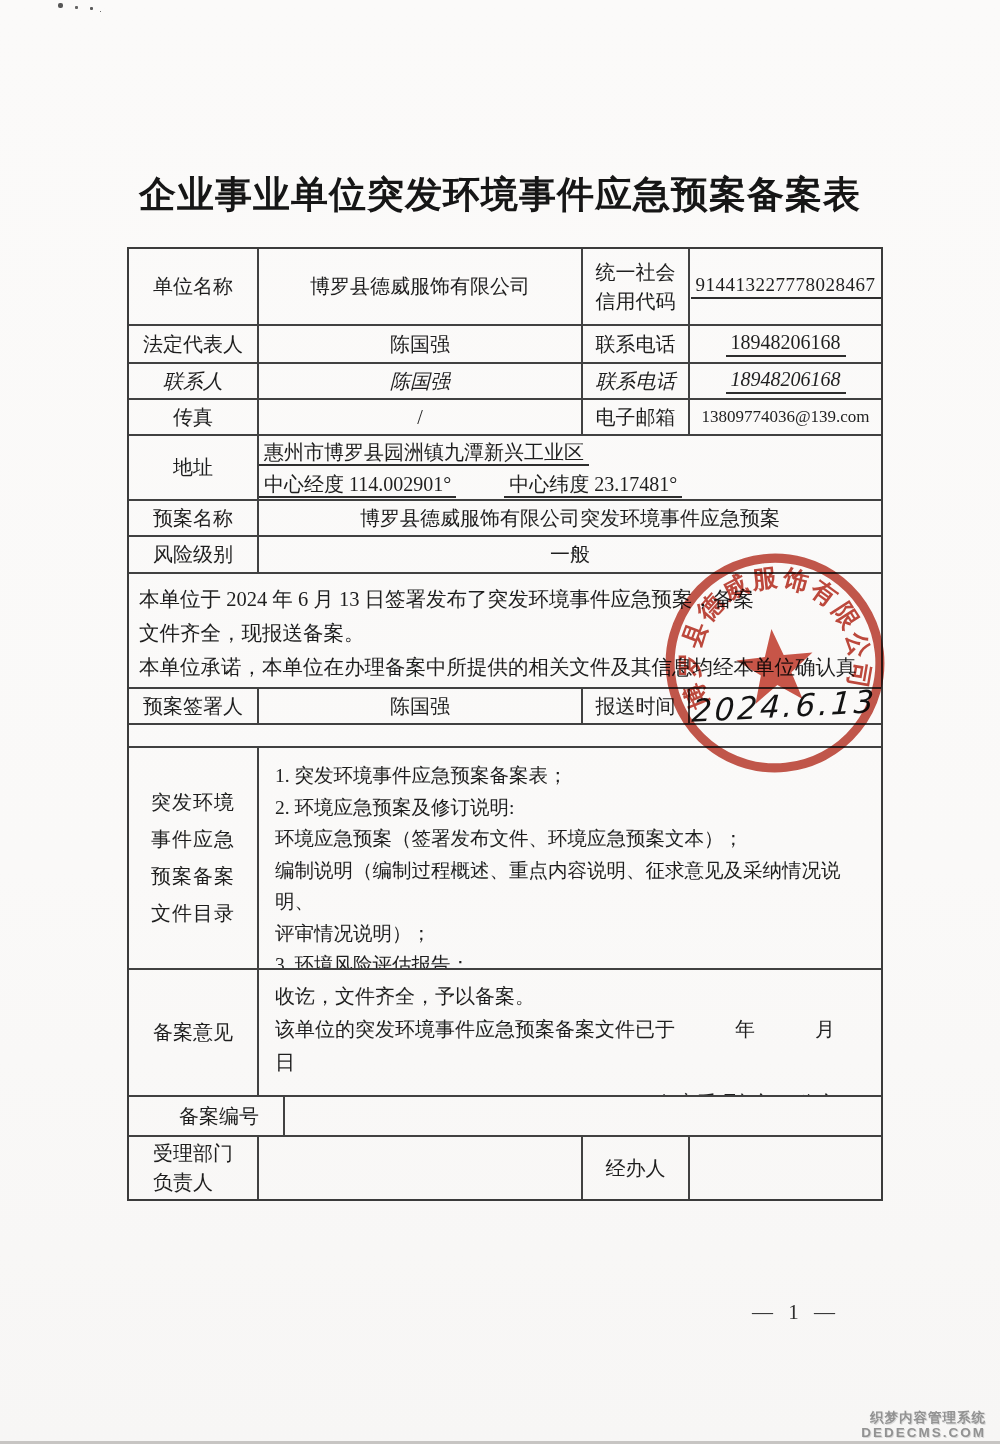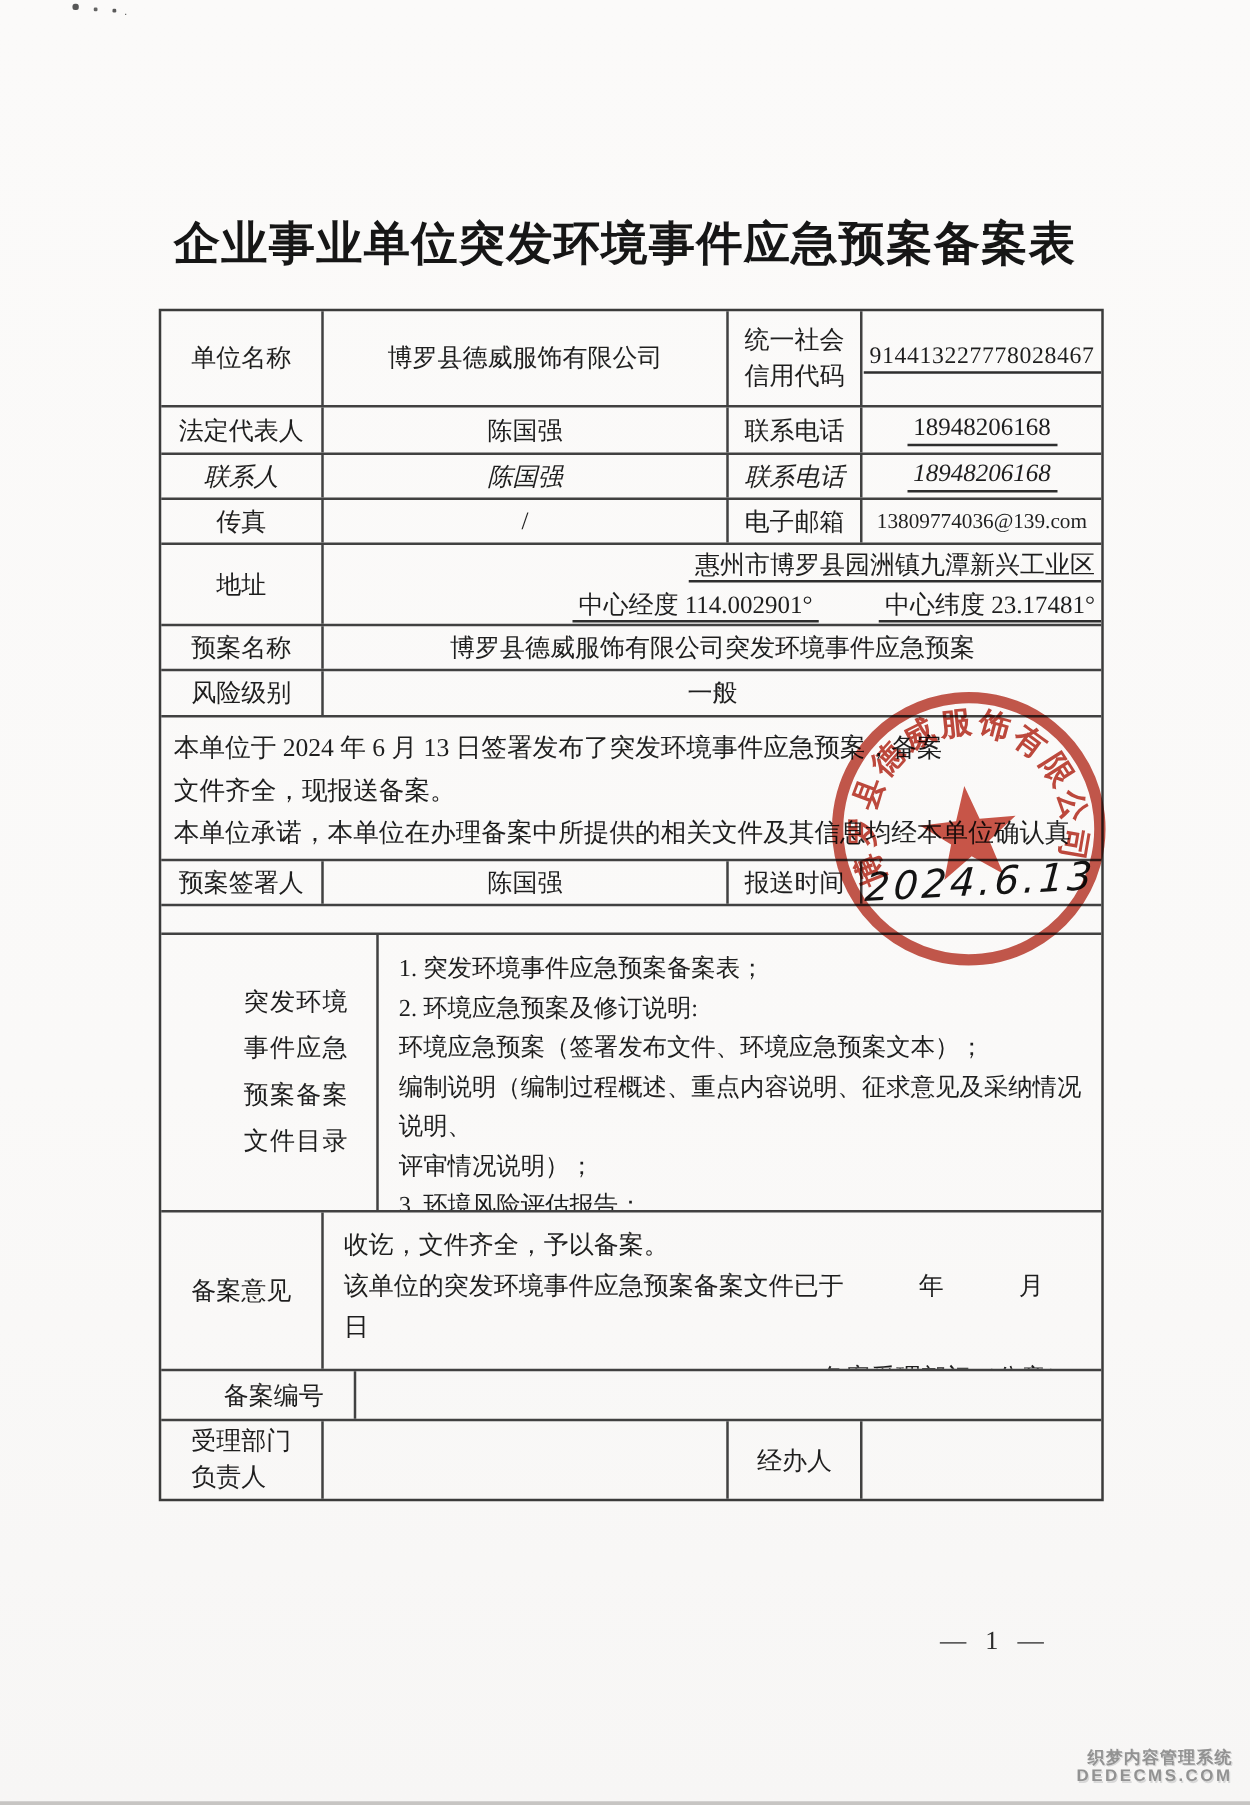--- a/index.html
+++ b/index.html
@@ -48,21 +48,21 @@
   .cmerge { flex:1 1 auto; }
   .block { display:block; text-align:left; }
   .u { border-bottom:2px solid #2e2e2e; padding:0 5px 1px 5px; }
   .small-val { font-size:17px; letter-spacing:0; }
   .code-val { font-size:19px; letter-spacing:.5px; }
   .two-line { line-height:29px; }
   .decl {
     padding:8px 8px 6px 10px;
     font-size:20.5px; line-height:34px; text-align:left;
   }
-  .catalog-label { line-height:37px; letter-spacing:1px;margin-left:44px; }
+  .catalog-label { line-height:37px; letter-spacing:1px; }
   .catalog-body {
     padding:12px 6px 10px 16px;
     font-size:19.5px; line-height:31.5px; text-align:left;
   }
   .opinion-body {
     padding:10px 8px 6px 16px;
     font-size:20px; line-height:33px; text-align:left;
   }
   .opinion-body .dept-line { text-align:right; padding-right:16px; margin-top:8px; }
   .handwriting {
@@ -82,21 +82,21 @@
     opacity:.9;
     transform:rotate(-6deg);
     pointer-events:none;
   }
   
   .page-num {
     position:absolute; left:752px; top:1300px;
     font-size:21px; letter-spacing:5px; color:#2d2d2d;
   }
   .watermark {
-    position:absolute; right:14px; bottom:16px;
+    position:absolute; right:14px; bottom:4px;
     text-align:right;
     font-family:"Liberation Sans","DejaVu Sans",sans-serif;
     font-weight:bold; color:#929292;
     text-shadow:1px 1px 0 #d8d8d8;
     line-height:15px;
   }
   .watermark .w1 { font-size:13.5px; letter-spacing:1px; }
   .watermark .w2 { font-size:13.5px; letter-spacing:2px; }
   .scan-edge {
     position:absolute; left:0; bottom:0; width:100%; height:3px;
@@ -149,21 +149,21 @@
     <div class="tr" style="height:36px;">
       <div class="td c1">传真</div>
       <div class="td c2">/</div>
       <div class="td c3">电子邮箱</div>
       <div class="td c4 small-val">13809774036@139.com</div>
     </div>
 
     <div class="tr" style="height:65px;">
       <div class="td c1">地址</div>
       <div class="td cmerge">
-        <span class="block" style="width:100%;text-align:right;line-height:32px;">
+        <span class="block" style="width:100%;text-align:left;line-height:32px;">
           <span class="u">惠州市博罗县园洲镇九潭新兴工业区</span><br>
           <span class="u">中心经度  114.002901°</span>
           <span style="display:inline-block;width:38px;"></span>
           <span class="u">中心纬度 23.17481°</span>
         </span>
       </div>
     </div>
 
     <div class="tr" style="height:36px;">
       <div class="td c1">预案名称</div>

